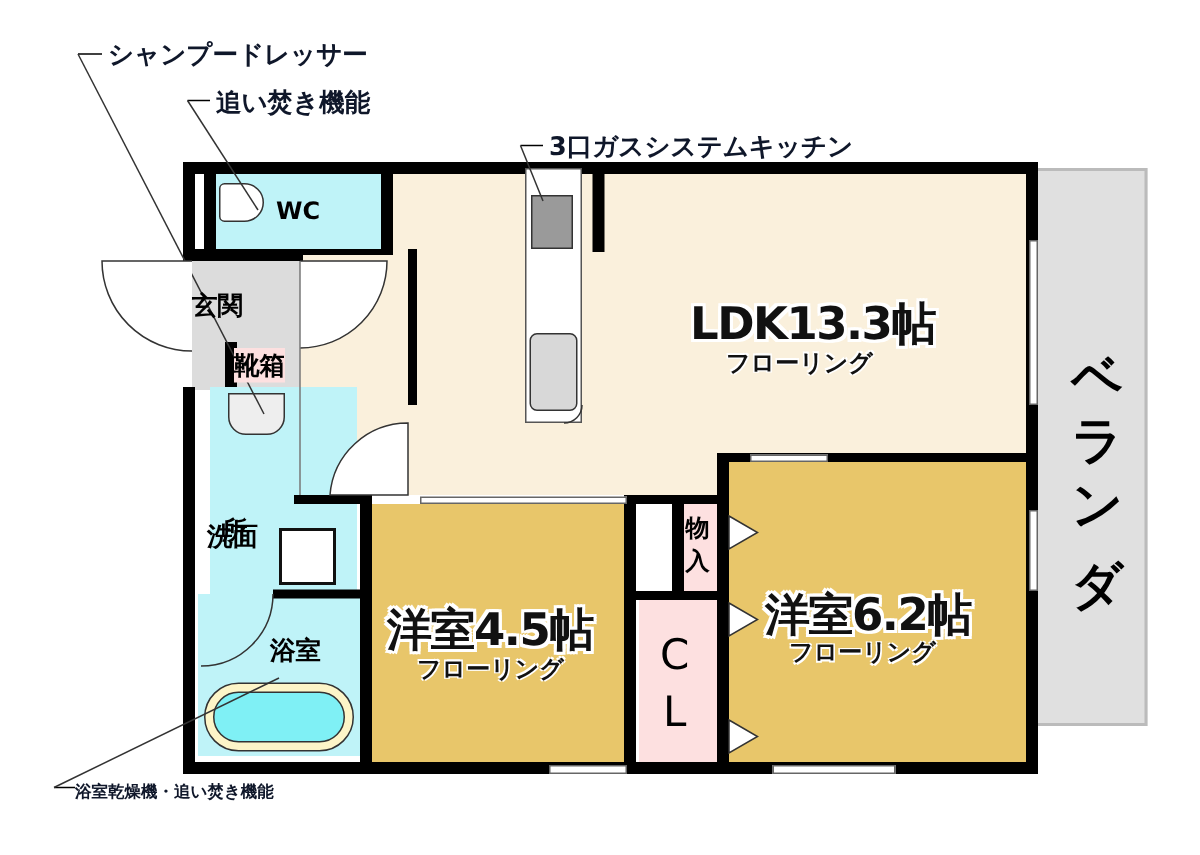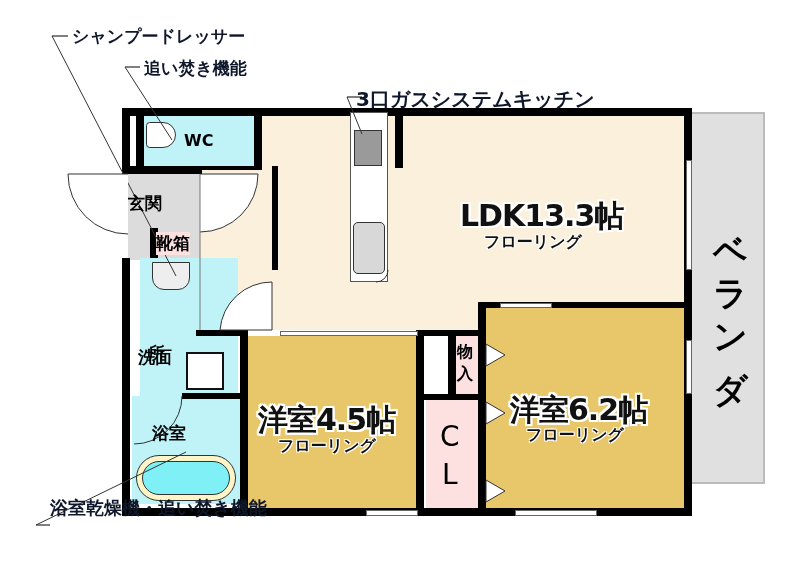--- a/index.html
+++ b/index.html
@@ -95,34 +95,34 @@
   <path d="M182,396 A48,48 0 0 1 134,444" fill="none" stroke="#333" stroke-width="1"></path>
   <path d="M388,270 A12,12 0 0 1 376,282" fill="none" stroke="#333" stroke-width="1"></path>
   <path d="M486,344 L505,355 L486,366 Z" fill="#fff" stroke="#333" stroke-width="1"></path>
   <path d="M486,402 L505,413 L486,424 Z" fill="#fff" stroke="#333" stroke-width="1"></path>
   <path d="M486,480 L505,491 L486,502 Z" fill="#fff" stroke="#333" stroke-width="1"></path>
   <line x1="200" y1="174" x2="200" y2="330" stroke="#777" stroke-width="1"></line>
 </svg>
 
 <div class="lbl ann" style="left:72px;top:25px;font-size:17px;">シャンプードレッサー</div>
 <div class="lbl ann" style="left:144px;top:57px;font-size:17px;">追い焚き機能</div>
-<div class="lbl ann" style="left:356px;top:86px;font-size:20px;">3口ガスシステムキッチン</div>
-<div class="lbl ann" style="left:50px;top:496px;font-size:18px;">浴室乾燥機・追い焚き機能</div>
+<div class="lbl ann" style="left:366px;top:86px;font-size:17px;">3口ガスシステムキッチン</div>
+<div class="lbl ann" style="left:50px;top:520px;font-size:11px;">浴室乾燥機・追い焚き機能</div>
 
 <div class="lbl big" style="left:460px;top:196px;">LDK13.3帖</div>
 <div class="lbl sub" style="left:484px;top:232px;">フローリング</div>
 
 <div class="lbl big" style="left:258px;top:400px;">洋室4.5帖</div>
 <div class="lbl sub" style="left:278px;top:436px;">フローリング</div>
 
 <div class="lbl big" style="left:510px;top:390px;">洋室6.2帖</div>
 <div class="lbl sub" style="left:526px;top:425px;">フローリング</div>
 
 <div class="lbl" style="left:184px;top:131px;font-size:16px;">WC</div>
 <div class="lbl" style="left:128px;top:192px;font-size:17px;">玄関</div>
 <div class="lbl" style="left:156px;top:232px;font-size:17px;background:#fde0e0;">靴箱</div>
 <div class="lbl" style="left:138px;top:320px;font-size:17px;margin-top:26px;">洗面</div>
 <div class="lbl" style="left:148px;top:342px;font-size:17px;">所</div>
-<div class="lbl" style="left:152px;top:422px;font-size:17px;">浴室</div>
+<div class="lbl" style="left:180px;top:422px;font-size:17px;">浴室</div>
 <div class="lbl" style="left:457px;top:342px;font-size:16px;">物</div>
 <div class="lbl" style="left:457px;top:364px;font-size:16px;">入</div>
 <div class="lbl" style="left:440px;top:420px;font-size:28px;font-weight:normal;">C</div>
 <div class="lbl" style="left:442px;top:458px;font-size:28px;font-weight:normal;">L</div>
 
 </body></html>

